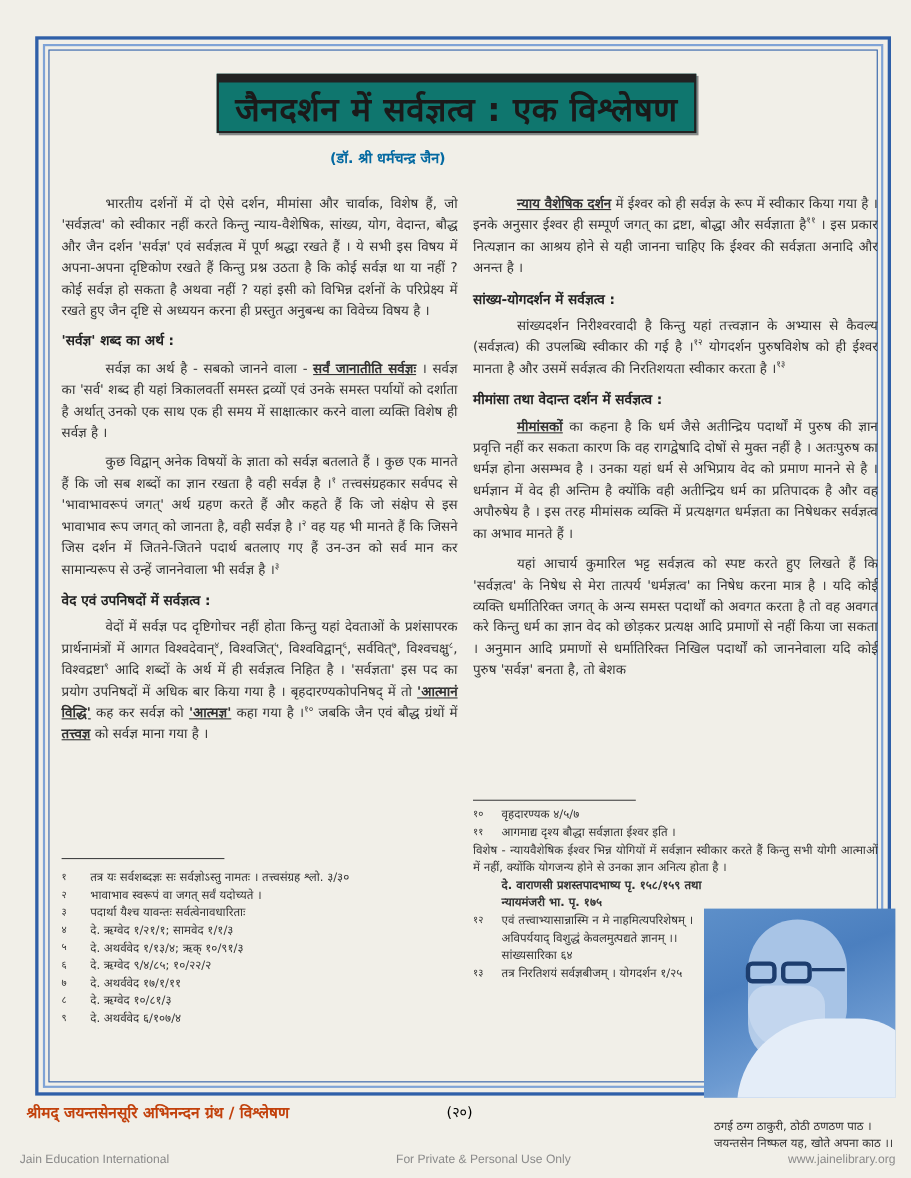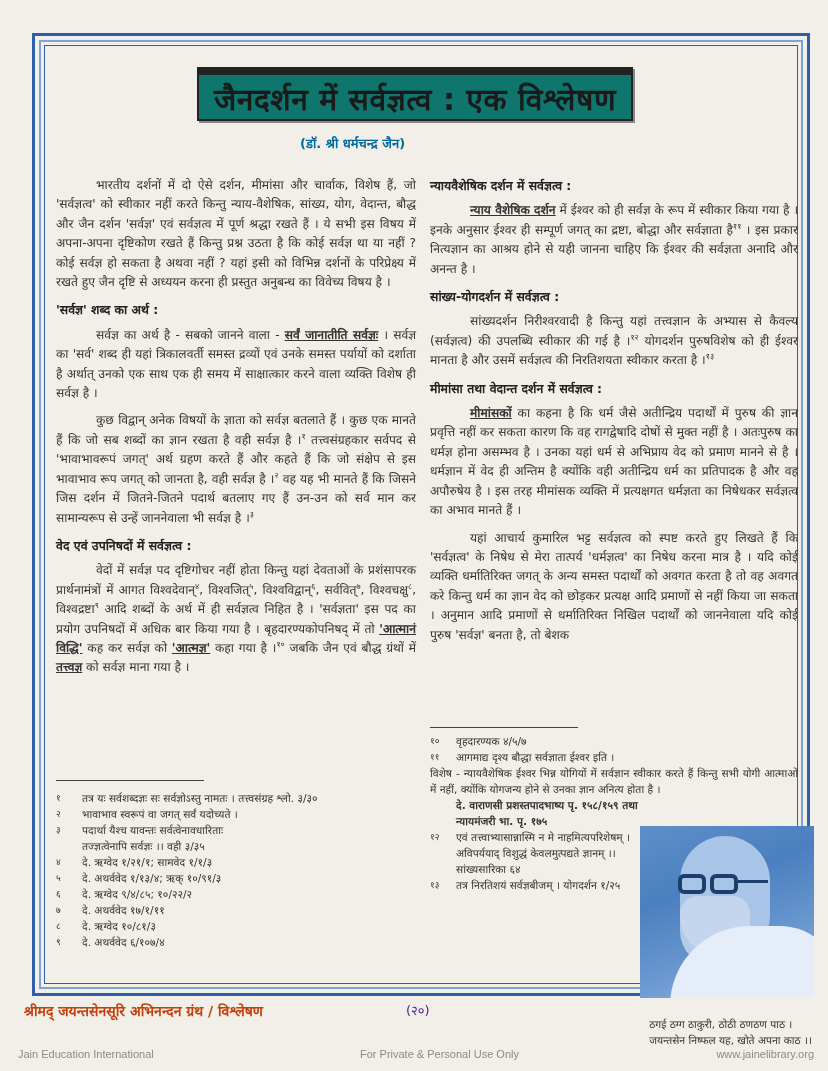--- a/index.html
+++ b/index.html
@@ -85,21 +85,21 @@
     position: absolute; left: 98px; top: 54px; width: 30px; height: 3px; background: #1d3d6e;
   }
   .photo .shoulder {
     position: absolute; left: 30px; top: 100px; width: 170px; height: 110px;
     border-radius: 80px 60px 0 0; background: #e4edf8;
   }
   .footer-left {
     position: absolute; left: 24px; top: 1001px; font-size: 14px; font-weight: bold; color: #c2410c;
   }
   .footer-page {
-    position: absolute; left: 406px; top: 1001px; font-size: 13px; color: #4c1d95;
+    position: absolute; left: 406px; top: 1001px; font-size: 13px; color: #000000;
   }
   .footer-couplet {
     position: absolute; right: 16px; top: 1016px; text-align: left;
     font-size: 10.5px; line-height: 16px; color: #333;
   }
   .watermark {
     position: absolute; top: 1048px; font-size: 11px; color: #8a8a8a;
     font-family: "Liberation Sans", sans-serif;
   }
 </style>
@@ -136,21 +136,20 @@
       <span class="fn-text">तत्र यः सर्वशब्दज्ञः सः सर्वज्ञोऽस्तु नामतः । तत्त्वसंग्रह    श्लो. ३/३०</span>
     </div>
   <div class="fn">
       <span class="fn-num">२</span>
       <span class="fn-text">भावाभाव स्वरूपं वा जगत् सर्वं यदोच्यते ।</span>
     </div>
   <div class="fn">
       <span class="fn-num">३</span>
       <span class="fn-text">पदार्था यैश्च यावन्तः सर्वत्वेनावधारिताः</span>
     </div>
-  <div class="fn-indent">तज्ज्ञत्वेनापि सर्वज्ञः ।। वही ३/३५</div>
   <div class="fn">
       <span class="fn-num">४</span>
       <span class="fn-text">दे. ऋग्वेद १/२१/१; सामवेद १/१/३</span>
     </div>
   <div class="fn">
       <span class="fn-num">५</span>
       <span class="fn-text">दे. अथर्ववेद १/१३/४; ऋक् १०/९१/३</span>
     </div>
   <div class="fn">
       <span class="fn-num">६</span>
@@ -164,21 +163,20 @@
       <span class="fn-num">८</span>
       <span class="fn-text">दे. ऋग्वेद १०/८१/३</span>
     </div>
   <div class="fn">
       <span class="fn-num">९</span>
       <span class="fn-text">दे. अथर्ववेद ६/१०७/४</span>
     </div>
 </div>
 
 <div class="col col-right">
-  <p class="heading">न्यायवैशेषिक दर्शन में सर्वज्ञत्व :</p>
   <p class="para"><span class="b">न्याय वैशेषिक दर्शन</span><span> में ईश्वर को ही सर्वज्ञ के रूप में स्वीकार किया गया है । इनके अनुसार ईश्वर ही सम्पूर्ण जगत् का द्रष्टा, बोद्धा और सर्वज्ञाता है</span><sup>११</sup><span> । इस प्रकार नित्यज्ञान का आश्रय होने से यही जानना चाहिए कि ईश्वर की सर्वज्ञता अनादि और अनन्त है ।</span></p>
 
   <p class="heading">सांख्य-योगदर्शन में सर्वज्ञत्व :</p>
   <p class="para"><span>सांख्यदर्शन निरीश्वरवादी है किन्तु यहां तत्त्वज्ञान के अभ्यास से कैवल्य (सर्वज्ञत्व) की उपलब्धि स्वीकार की गई है ।</span><sup>१२</sup><span> योगदर्शन पुरुषविशेष को ही ईश्वर मानता है और उसमें सर्वज्ञत्व की निरतिशयता स्वीकार करता है ।</span><sup>१३</sup></p>
 
   <p class="heading">मीमांसा तथा वेदान्त दर्शन में सर्वज्ञत्व :</p>
   <p class="para"><span class="b">मीमांसकों</span><span> का कहना है कि धर्म जैसे अतीन्द्रिय पदार्थों में पुरुष की ज्ञान प्रवृत्ति नहीं कर सकता कारण कि वह रागद्वेषादि दोषों से मुक्त नहीं है । अतःपुरुष का धर्मज्ञ होना असम्भव है । उनका यहां धर्म से अभिप्राय वेद को प्रमाण मानने से है । धर्मज्ञान में वेद ही अन्तिम है क्योंकि वही अतीन्द्रिय धर्म का प्रतिपादक है और वह अपौरुषेय है । इस तरह मीमांसक व्यक्ति में प्रत्यक्षगत धर्मज्ञता का निषेधकर सर्वज्ञत्व का अभाव मानते हैं ।</span></p>
 
   <p class="para">यहां आचार्य कुमारिल भट्ट सर्वज्ञत्व को स्पष्ट करते हुए लिखते हैं कि 'सर्वज्ञत्व' के निषेध से मेरा तात्पर्य 'धर्मज्ञत्व' का निषेध करना मात्र है । यदि कोई व्यक्ति धर्मातिरिक्त जगत् के अन्य समस्त पदार्थों को अवगत करता है तो वह अवगत करे किन्तु धर्म का ज्ञान वेद को छोड़कर प्रत्यक्ष आदि प्रमाणों से नहीं किया जा सकता । अनुमान आदि प्रमाणों से धर्मातिरिक्त निखिल पदार्थों को जाननेवाला यदि कोई पुरुष 'सर्वज्ञ' बनता है, तो बेशक</p>
 </div>

